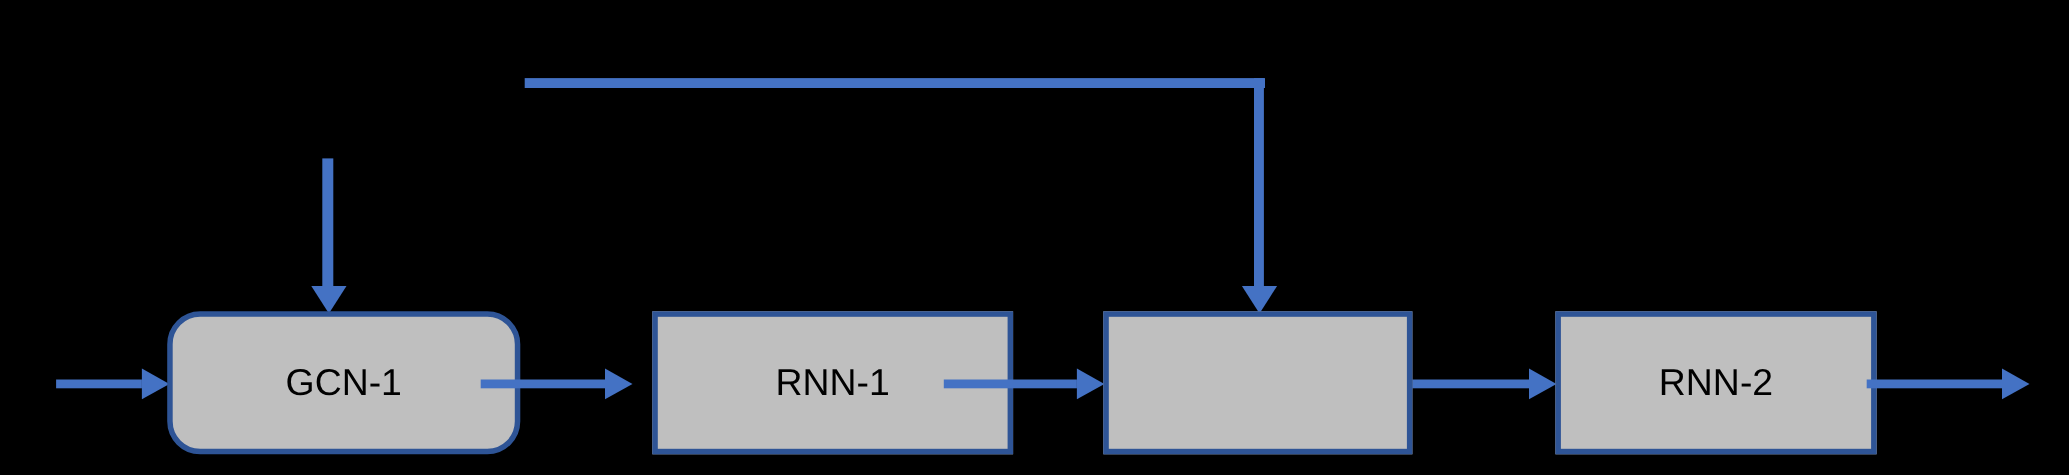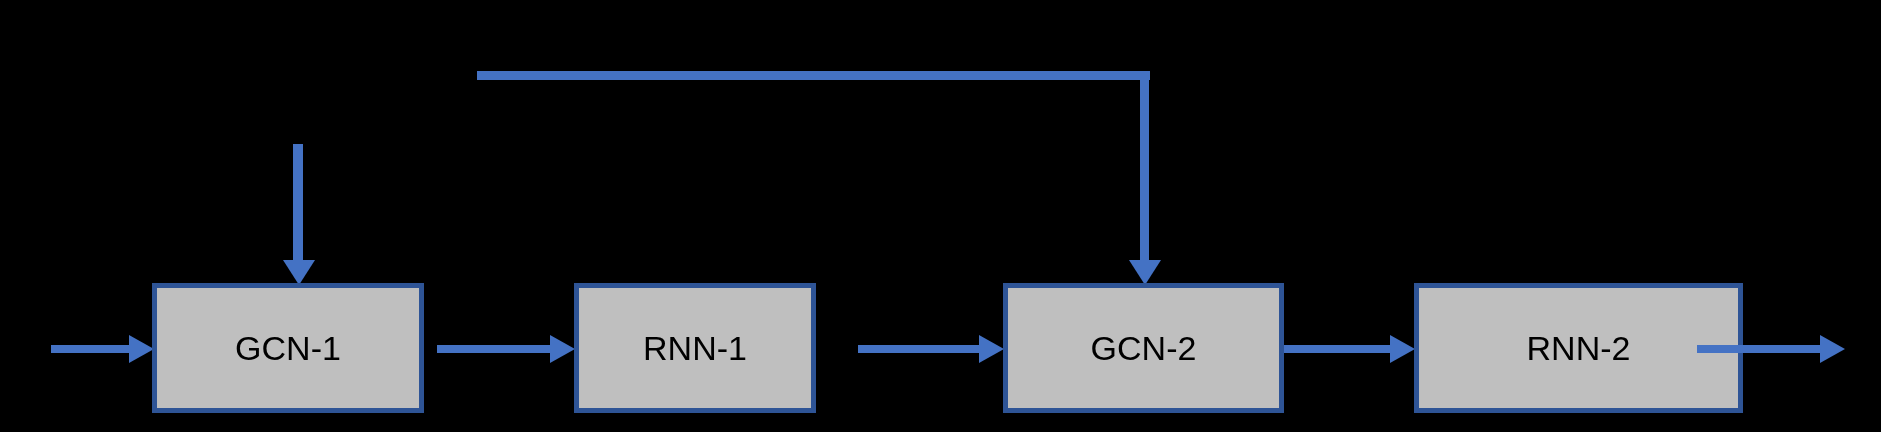--- a/index.html
+++ b/index.html
@@ -33,24 +33,24 @@
   }
   .node .node-label,
   .node .node-sublabel {
     line-height: 60px;
     white-space: pre;
   }
   .node sub {
     font-size: 0.6em;
     line-height: 0;
   }
-  #node-gcn-1 { left: 152px;  width: 272px; }
-  #node-rnn-1 { left: 574px;  width: 242px; }
+  #node-gcn-1 { left: 152px;  width: 321px; border-radius: 30px; }
+  #node-rnn-1 { left: 593px;  width: 328px; }
   #node-gcn-2 { left: 1003px; width: 281px; }
-  #node-rnn-2 { left: 1414px; width: 329px; }
+  #node-rnn-2 { left: 1414px; width: 292px; }
 
   
   .stem-h {
     position: absolute;
     height: 8px;
     background: var(--arrow, #4472c4);
   }
   .stem-v {
     position: absolute;
     width: 9px;
@@ -115,21 +115,20 @@
   <div class="head-right" id="a1-head"></div>
 
   <div class="node" id="node-rnn-1">
     <div class="node-label">RNN-1</div>
   </div>
 
   <div class="stem-h" id="a2-stem"></div>
   <div class="head-right" id="a2-head"></div>
 
   <div class="node" id="node-gcn-2">
-    <div class="node-label">GCN-2</div>
   </div>
 
   <div class="stem-h" id="a3-stem"></div>
   <div class="head-right" id="a3-head"></div>
 
   <div class="node" id="node-rnn-2">
     <div class="node-label">RNN-2</div>
   </div>
 
   <div class="stem-h" id="out-stem"></div>

